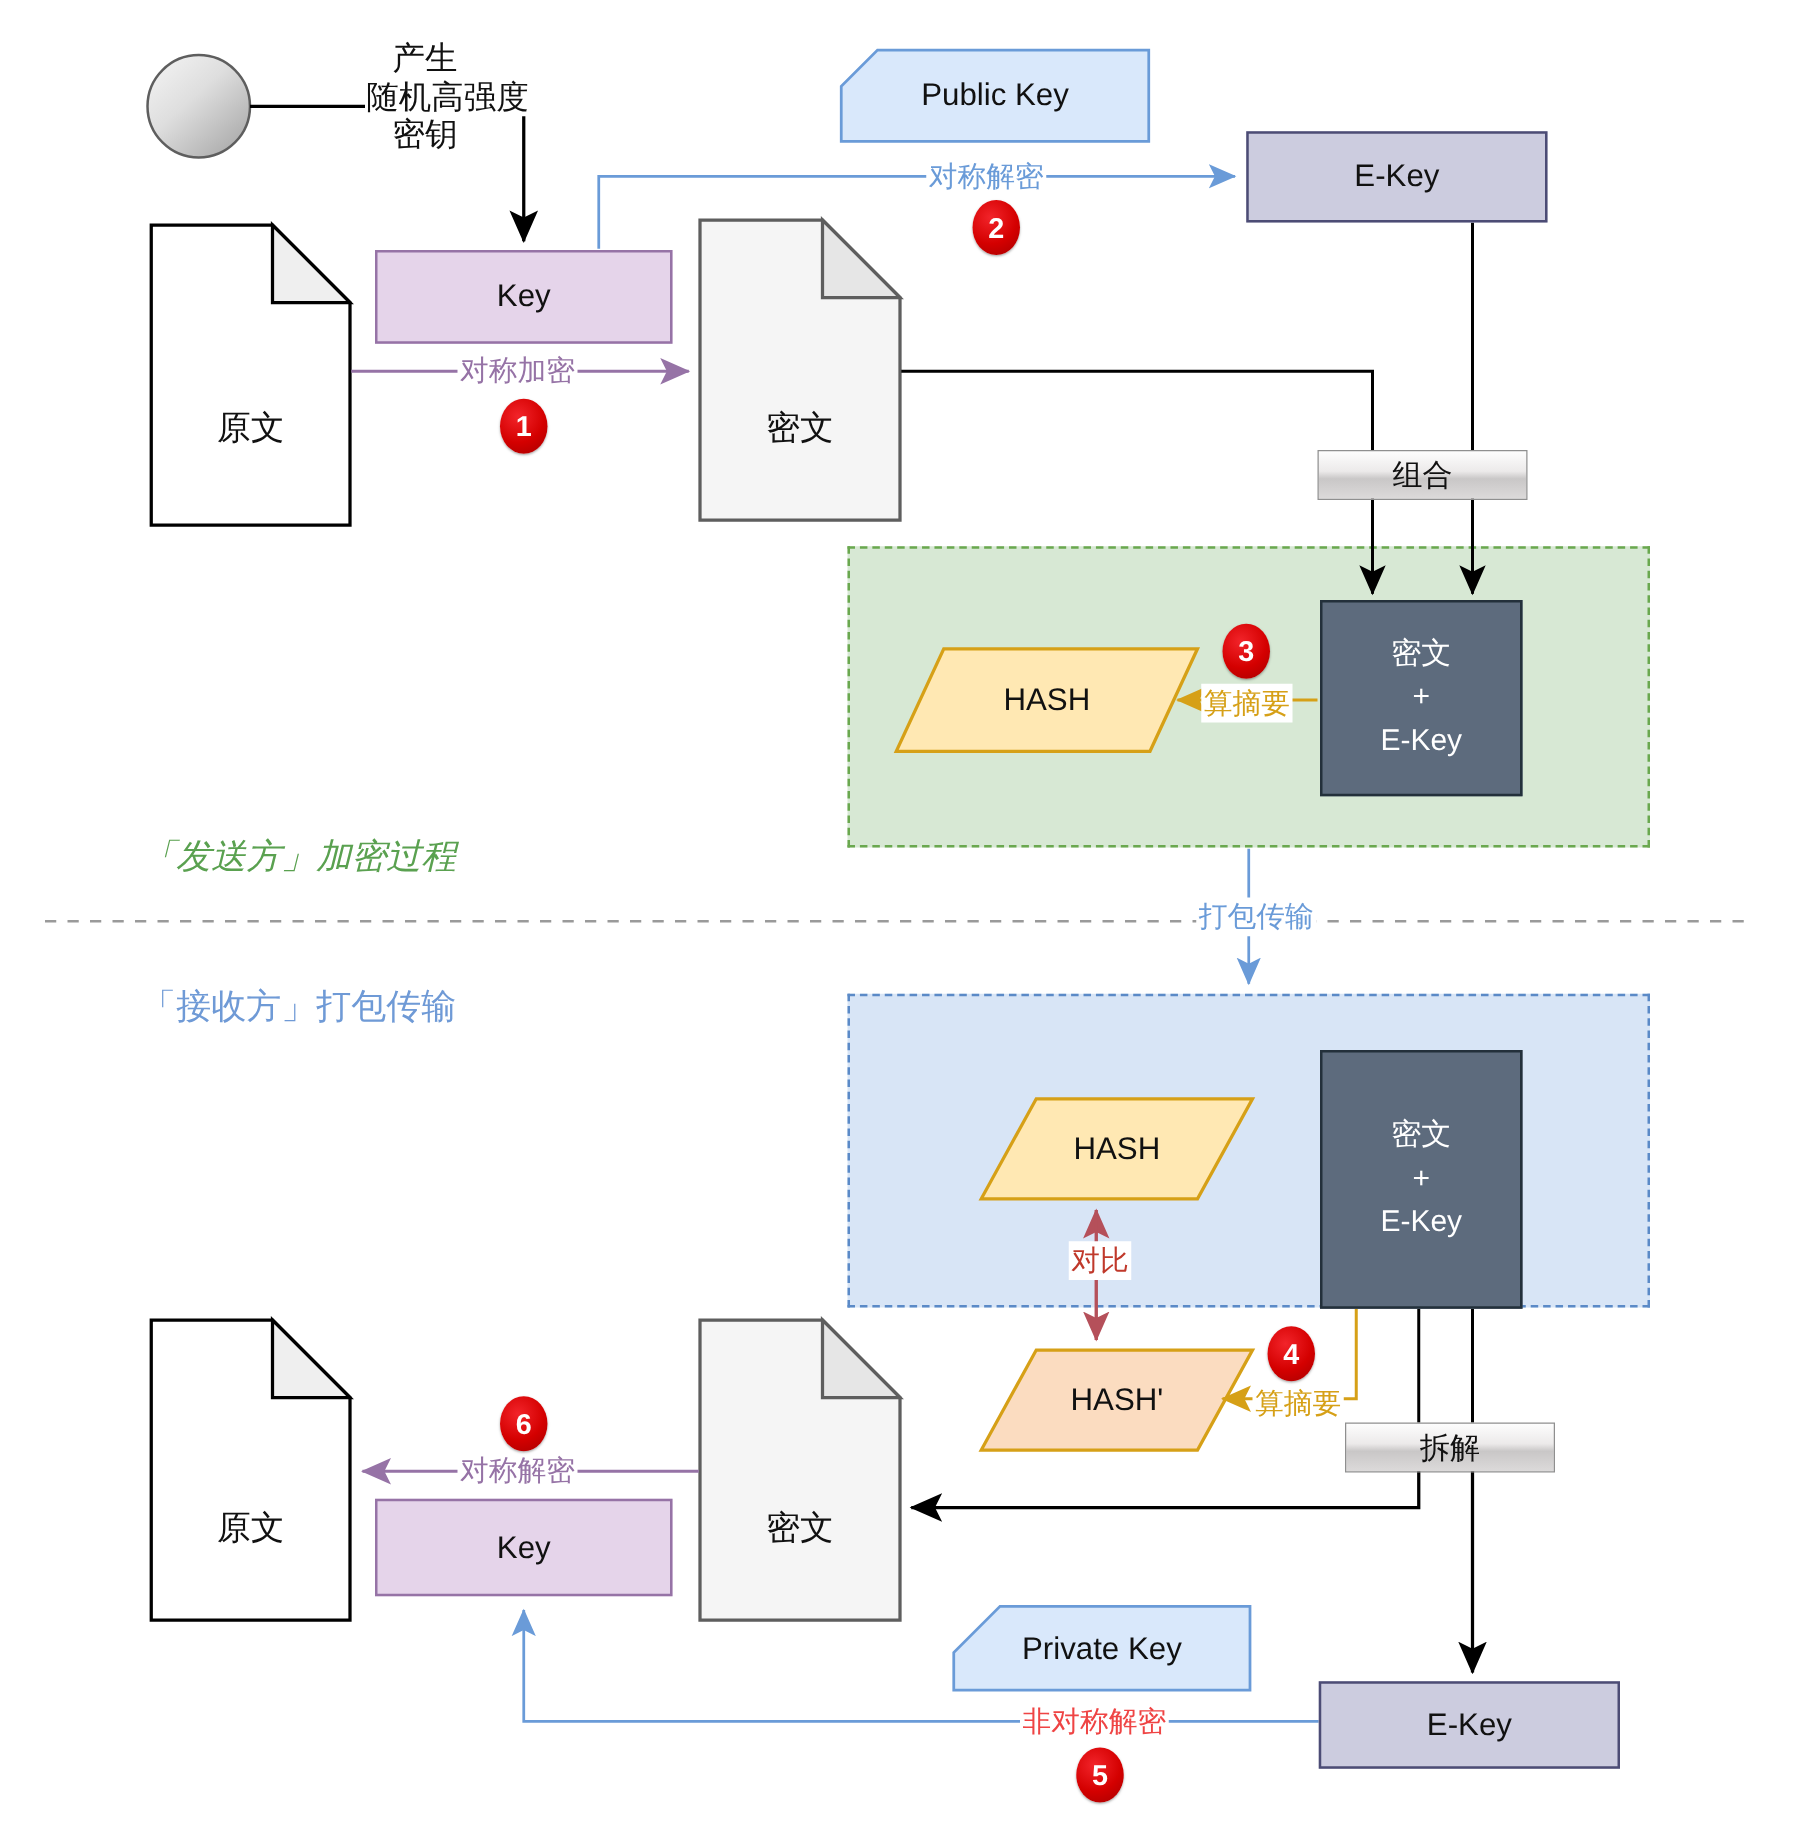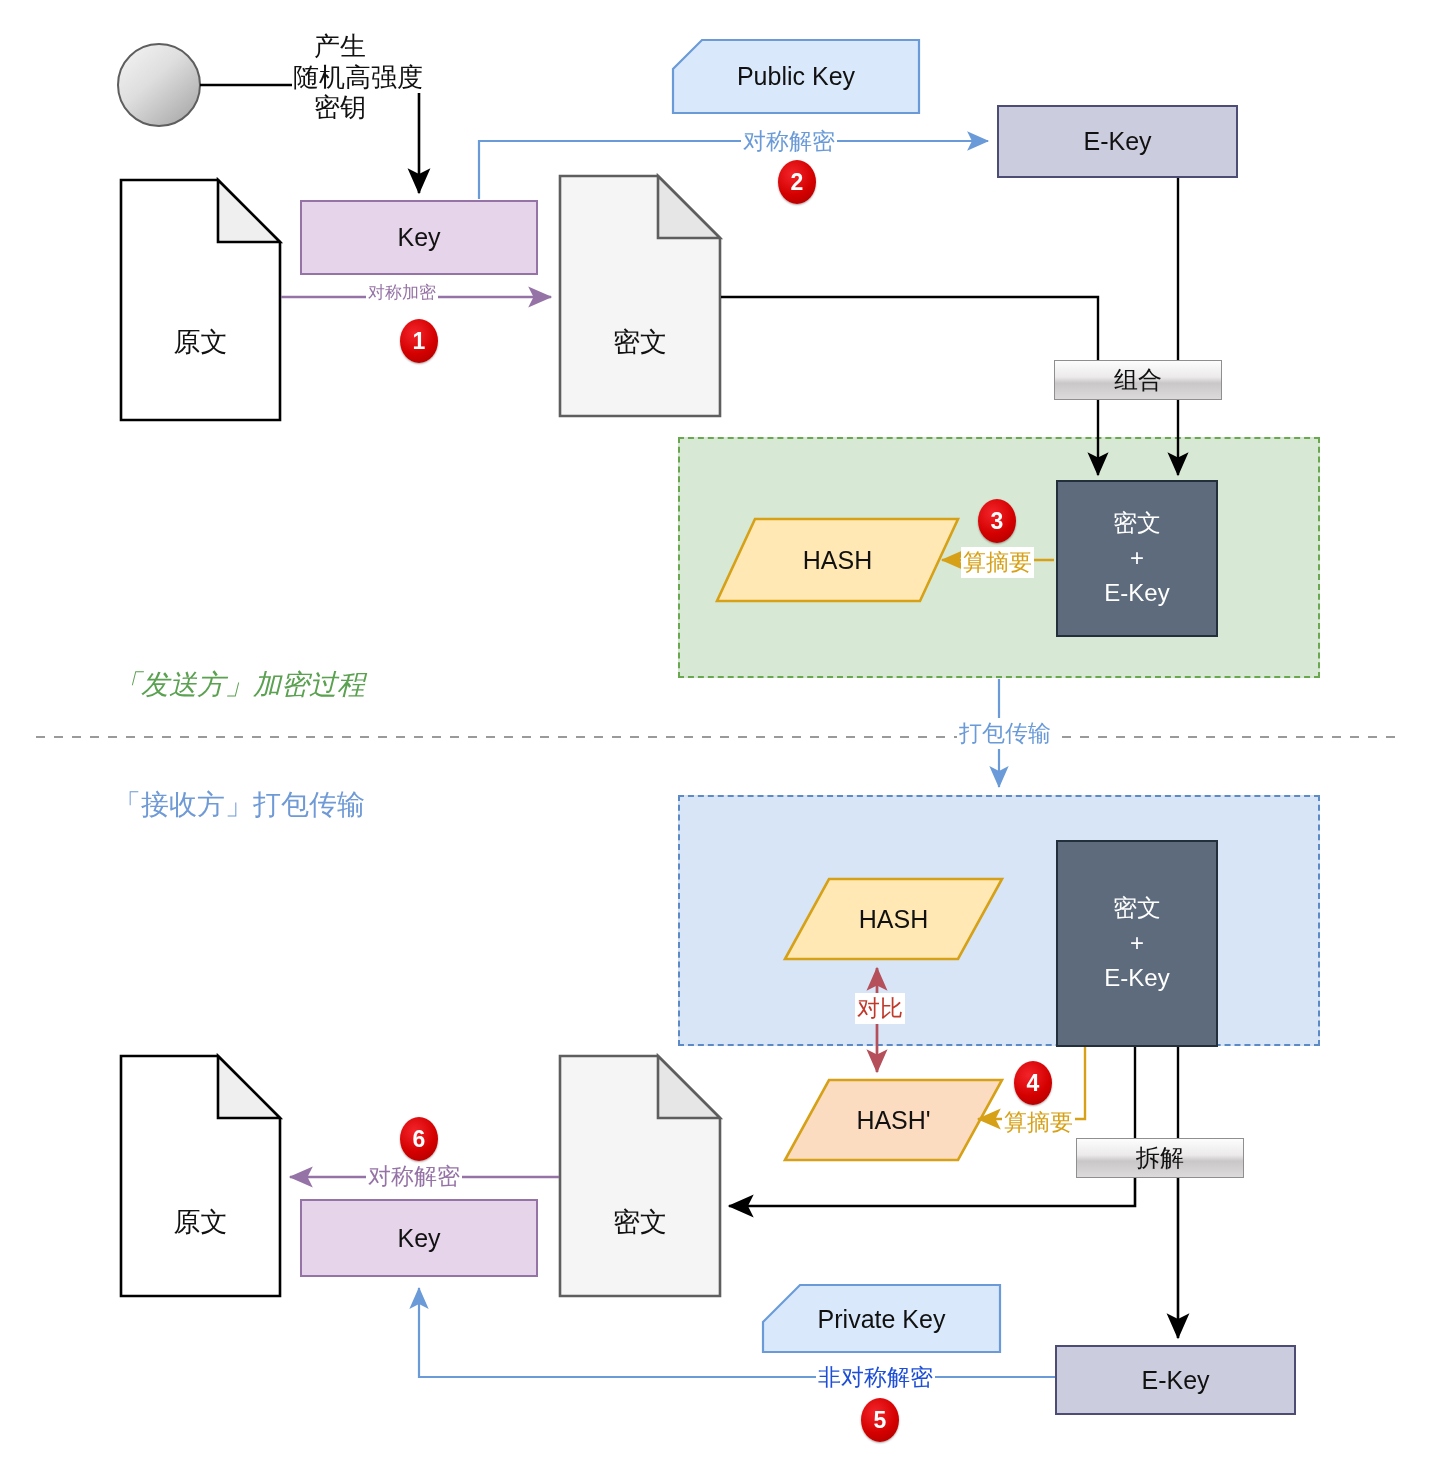--- a/index.html
+++ b/index.html
@@ -153,21 +153,21 @@
   </div>
 
   <div class="node key-box" style="left:300px;top:200px;width:238px;height:75px;">
     <span>Key</span>
   </div>
 
   <div class="tlabel" style="left:121px;top:324px;width:159px;text-align:center;font-size:27px;color:#111;">原文</div>
 
   <div class="tlabel" style="left:560px;top:324px;width:160px;text-align:center;font-size:27px;color:#111;">密文</div>
 
-  <div class="tlabel boxed" style="left:366px;top:281px;font-size:17px;color:#9673a6;">对称加密</div>
+  <div class="tlabel boxed" style="left:366px;top:281px;font-size:23px;color:#9673a6;">对称加密</div>
   <div class="tlabel boxed" style="left:741px;top:126px;font-size:23px;color:#6a9bd8;">对称解密</div>
 
   <div class="gbtn" style="left:1054px;top:360px;width:166px;height:38px;">
     <span>组合</span>
   </div>
 
   <div class="node dark-box" style="left:1056px;top:480px;width:162px;height:157px;flex-direction:column;">
     <span>密文</span>
     <span>+</span>
     <span>E-Key</span>
@@ -209,21 +209,21 @@
   <div class="tlabel" style="left:121px;top:1204px;width:159px;text-align:center;font-size:27px;color:#111;">原文</div>
 
   <div class="tlabel boxed" style="left:366px;top:1161px;font-size:23px;color:#9673a6;">对称解密</div>
 
   <div class="tlabel" style="left:763px;top:1305px;width:237px;text-align:center;font-size:25px;color:#111;">Private Key</div>
 
   <div class="node ekey-box" style="left:1055px;top:1345px;width:241px;height:70px;">
     <span>E-Key</span>
   </div>
 
-  <div class="tlabel boxed" style="left:816px;top:1362px;font-size:23px;color:#1d4ed8;">非对称解密</div>
+  <div class="tlabel boxed" style="left:816px;top:1362px;font-size:23px;color:#ef4444;">非对称解密</div>
 
   <div class="step" style="left:400px;top:319px;">
     <span>1</span>
   </div>
   <div class="step" style="left:778px;top:160px;">
     <span>2</span>
   </div>
   <div class="step" style="left:978px;top:499px;">
     <span>3</span>
   </div>

